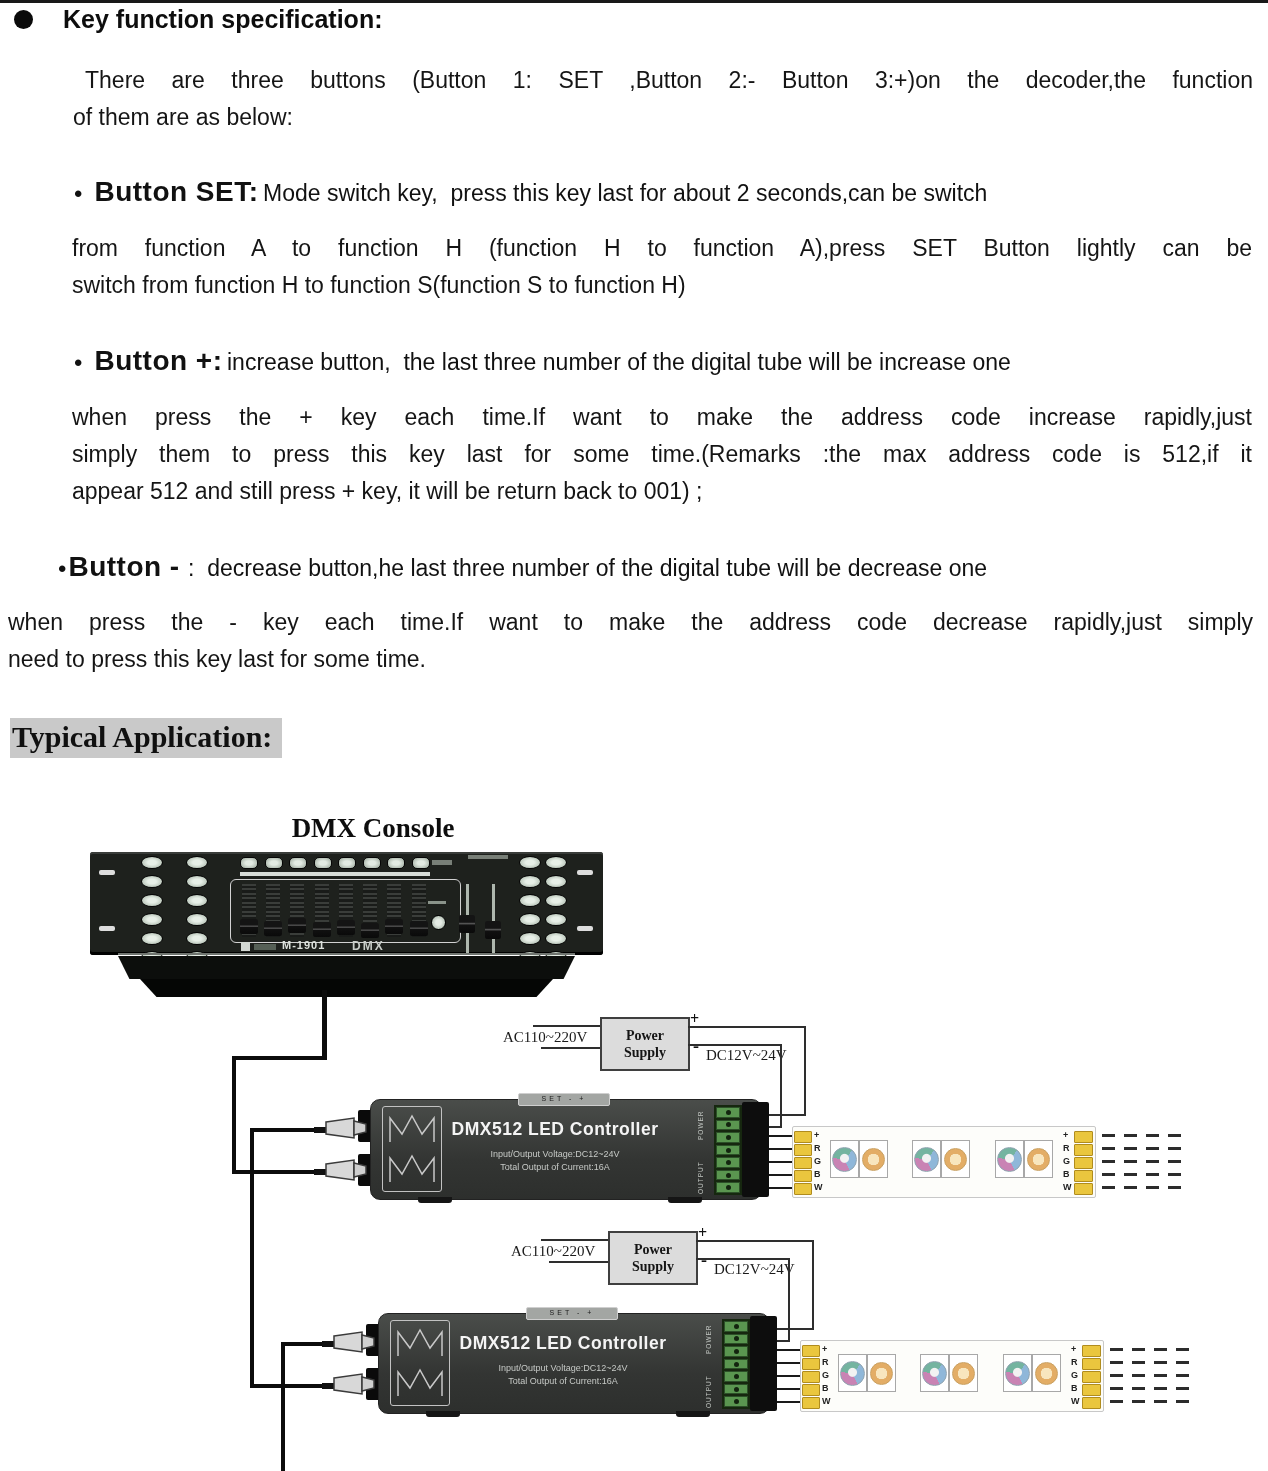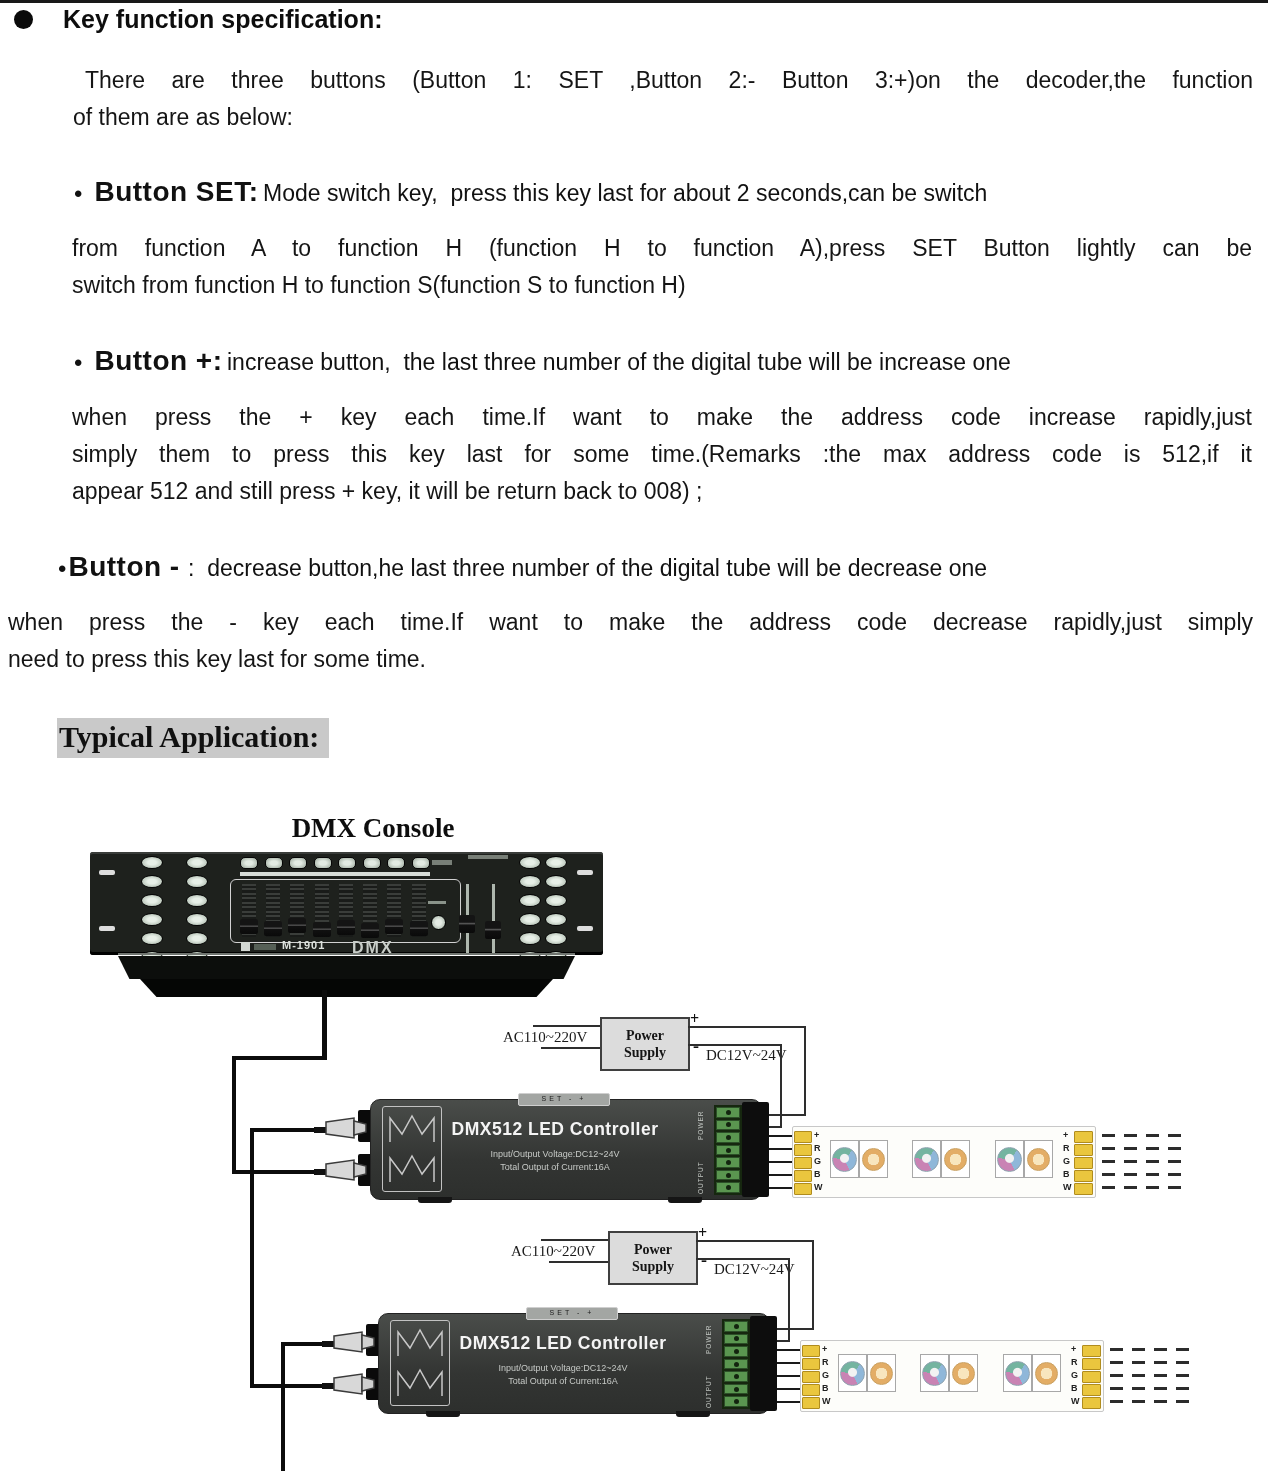--- a/index.html
+++ b/index.html
@@ -54,29 +54,29 @@
     <span class="bullet">•</span><span class="blabel">Button SET:</span><span> </span><span class="lead">Mode switch key,&nbsp; press this key last for about 2 seconds,can be switch</span>
   </div>
   <div class="abs t" style="left:72px;top:271px;">switch from function H to function S(function S to function H)</div>
   <div class="abs t jline" style="left:72px;top:234px;width:1180px;">from function A to function H (function H to function A),press SET Button lightly can be</div>
 
   <div class="abs" style="left:74px;top:345px;white-space:nowrap;">
     <span class="bullet">•</span><span class="blabel">Button +:</span><span> </span><span class="lead">increase button,&nbsp; the last three number of the digital tube will be increase one</span>
   </div>
   <div class="abs t jline" style="left:72px;top:403px;width:1180px;">when press the + key each time.If want to make the address code increase rapidly,just</div>
   <div class="abs t jline" style="left:72px;top:440px;width:1180px;">simply them to press this key last for some time.(Remarks :the max address code is 512,if it</div>
-  <div class="abs t" style="left:72px;top:477px;">appear 512 and still press + key, it will be return back to 008) ;</div>
+  <div class="abs t" style="left:72px;top:477px;">appear 512 and still press + key, it will be return back to 001) ;</div>
 
   <div class="abs t jline" style="left:8px;top:608px;width:1245px;">when press the - key each time.If want to make the address code decrease rapidly,just simply</div>
   <div class="abs" style="left:58px;top:551px;white-space:nowrap;">
     <span class="bullet" style="margin-right:2px;">•</span><span class="blabel">Button - </span><span class="lead">:&nbsp; decrease button,he last three number of the digital tube will be decrease one</span>
   </div>
   <div class="abs t" style="left:8px;top:645px;">need to press this key last for some time.</div>
 
-  <div class="abs serif" style="left:10px;top:718px;font-size:30px;font-weight:bold;background:#c9c9c9;padding:2px 10px 4px 2px;color:#101010;margin-left:47px;">Typical Application:</div>
+  <div class="abs serif" style="left:10px;top:718px;font-size:30px;font-weight:bold;background:#c9c9c9;padding:2px 10px 4px 2px;color:#101010;">Typical Application:</div>
 
   <div class="abs serif" style="left:258px;top:813px;width:230px;text-align:center;font-size:27px;font-weight:bold;color:#0d0d0d;">DMX Console</div>
 
   <div class="abs" style="left:90px;top:852px;width:513px;height:103px;background:#1e211d;border-radius:3px;box-shadow:inset 0 2px 0 #3a3d3a, inset 0 -3px 0 #000;"></div>
   <div class="abs" style="left:99px;top:870px;width:16px;height:5px;background:#ddd;border-radius:2px;"></div>
   <div class="abs" style="left:99px;top:926px;width:16px;height:5px;background:#ddd;border-radius:2px;"></div>
   <div class="abs" style="left:577px;top:870px;width:16px;height:5px;background:#ddd;border-radius:2px;"></div>
   <div class="abs" style="left:577px;top:926px;width:16px;height:5px;background:#ddd;border-radius:2px;"></div>
 
   <div class="abs bcol" style="left:141px;top:856px;">
@@ -147,21 +147,21 @@
   <div class="abs" style="left:431px;top:915px;width:13px;height:13px;border-radius:50%;background:radial-gradient(#e4ebe4 30%,#9aa89a);border:1px solid #000;"></div>
 
   <div class="abs" style="left:466px;top:884px;width:3px;height:70px;background:#aeb7ae;"></div>
   <div class="abs" style="left:492px;top:884px;width:3px;height:70px;background:#aeb7ae;"></div>
   <div class="abs fknob" style="left:459px;top:915px;width:16px;height:18px;"></div>
   <div class="abs fknob" style="left:485px;top:921px;width:16px;height:18px;"></div>
 
   <div class="abs" style="left:241px;top:942px;width:9px;height:9px;background:#d2d7d2;"></div>
   <div class="abs" style="left:254px;top:944px;width:22px;height:6px;background:#566056;"></div>
   <div class="abs" style="left:282px;top:939px;font-size:11px;font-weight:bold;color:#dde2dd;letter-spacing:1px;">M-1901</div>
-  <div class="abs" style="left:352px;top:939px;font-size:16px;font-weight:bold;color:#c9cec9;letter-spacing:2px;">DMX</div>
+  <div class="abs" style="left:352px;top:939px;font-size:12px;font-weight:bold;color:#c9cec9;letter-spacing:2px;">DMX</div>
 
   <div class="abs" style="left:118px;top:953px;width:457px;height:2px;background:#707570;"></div>
   <div class="abs" style="left:118px;top:956px;width:457px;height:23px;background:#0c0e0c;clip-path:polygon(0 0,100% 0,97.5% 100%,2.5% 100%);"></div>
   <div class="abs" style="left:140px;top:979px;width:413px;height:18px;background:#050605;clip-path:polygon(0 0,100% 0,96% 100%,4% 100%);"></div>
 
   <div class="abs w" style="left:322px;top:990px;width:5px;height:68px;"></div>
   <div class="abs w" style="left:232px;top:1056px;width:95px;height:4px;"></div>
   <div class="abs w" style="left:232px;top:1056px;width:4px;height:118px;"></div>
   <div class="abs w" style="left:232px;top:1170px;width:86px;height:4px;"></div>
   <div class="abs w" style="left:250px;top:1128px;width:68px;height:4px;"></div>

